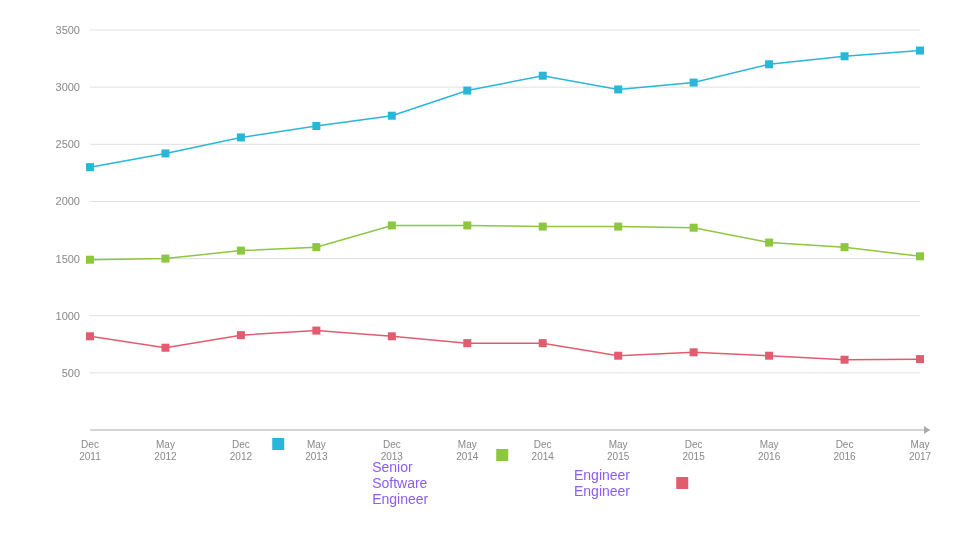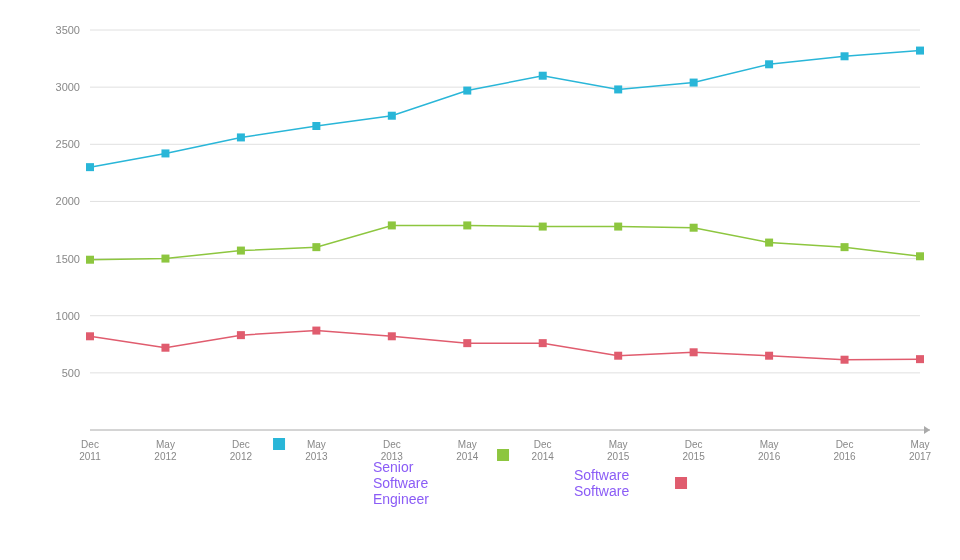--- a/index.html
+++ b/index.html
@@ -130,21 +130,21 @@
     <div class="legend-item">
       <svg width="16" height="16">
         <rect x="2" y="2" width="12" height="12" fill="#29b6d8"></rect>
       </svg>
       <span>Senior Software Engineer</span>
     </div>
     <div class="legend-item">
       <svg width="16" height="16">
         <rect x="2" y="2" width="12" height="12" fill="#8dc63f"></rect>
       </svg>
-      <span>Software Software</span>
+      <span>Engineer Engineer</span>
     </div>
     <div class="legend-item">
       <svg width="16" height="16">
         <rect x="2" y="2" width="12" height="12" fill="#e05c6e"></rect>
       </svg>
     </div>
   </div>
 </div>
 
 </body></html>

